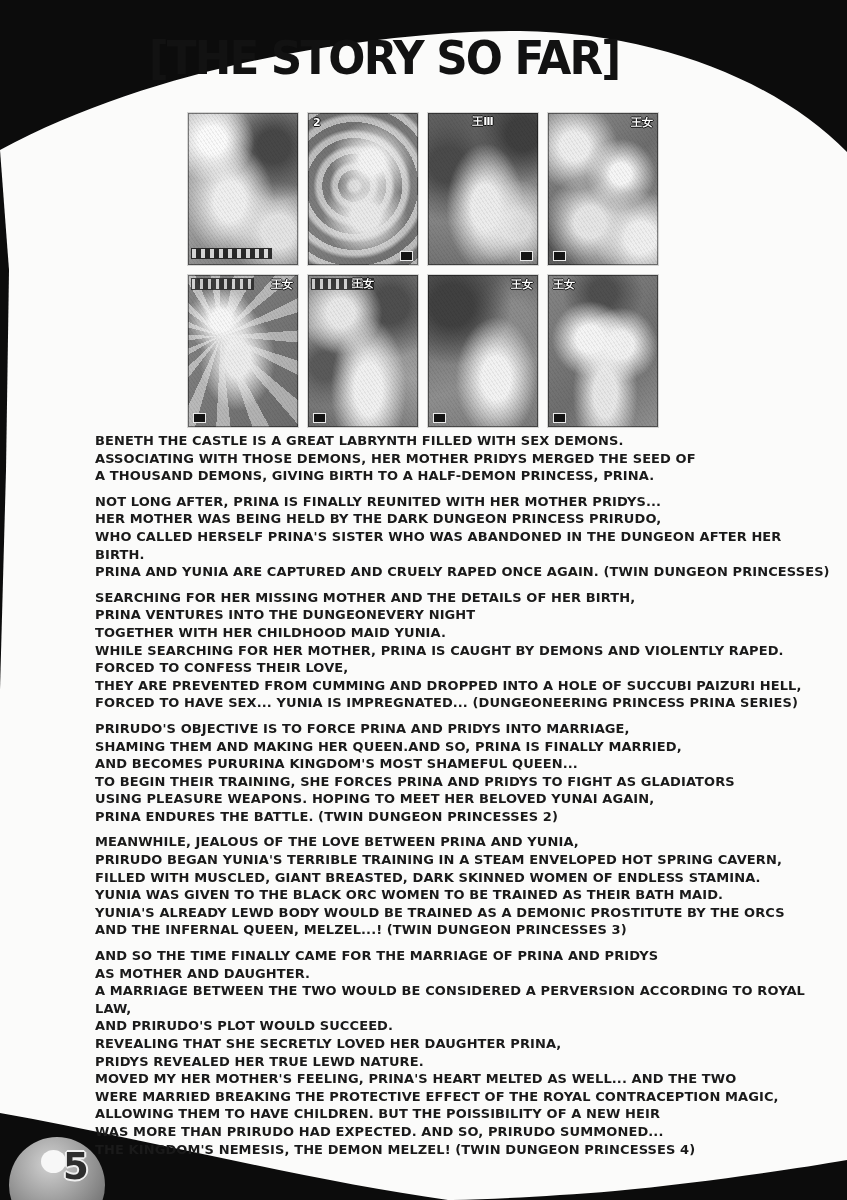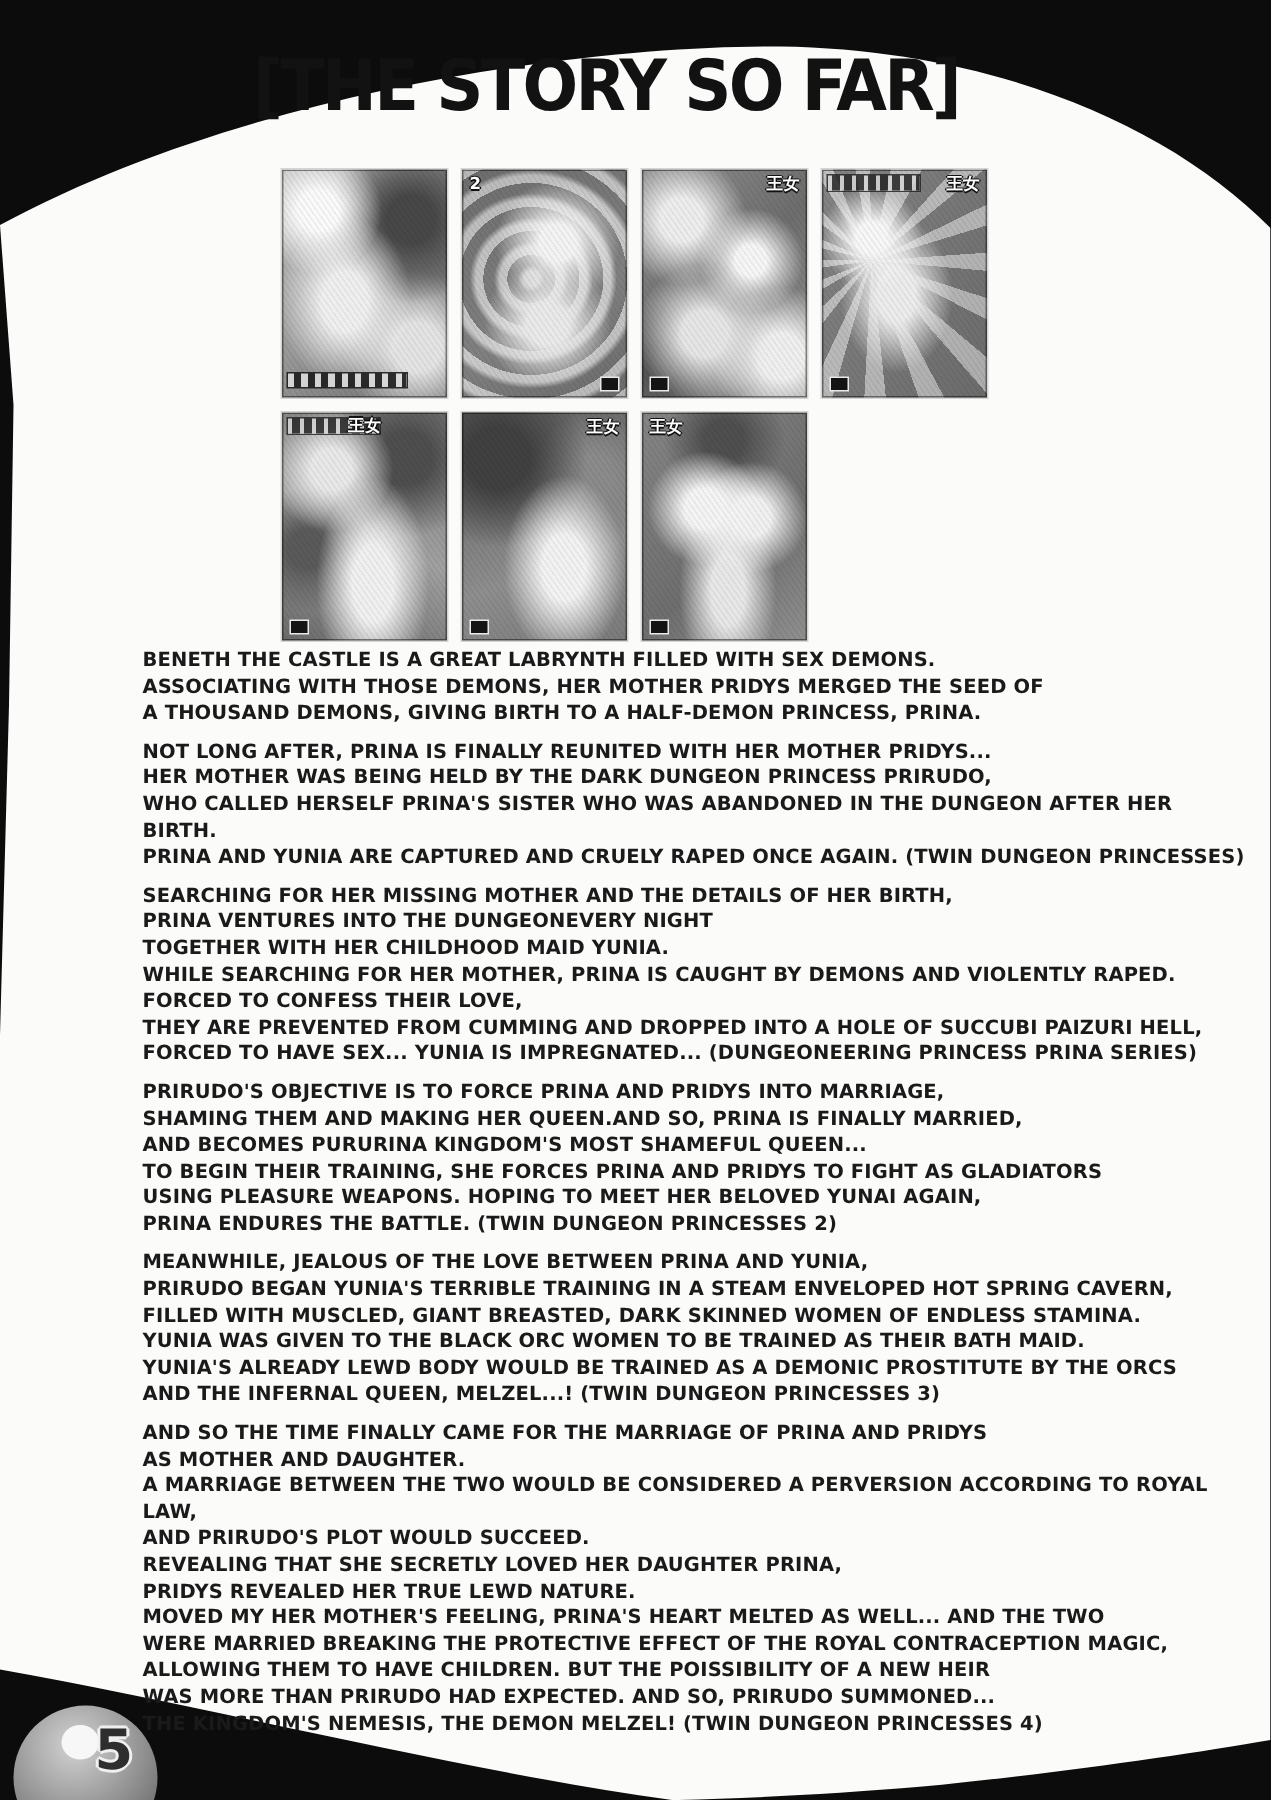--- a/index.html
+++ b/index.html
@@ -4,21 +4,21 @@
 <style>
   html,body{margin:0;padding:0;}
   body{
     width:847px;height:1200px;
     position:relative;
     overflow:hidden;
     background:#0c0c0c;
     font-family:"DejaVu Sans","Liberation Sans",sans-serif;
   }
   #page-bg{position:absolute;left:0;top:0;z-index:0;}
-  .content{position:absolute;left:0;top:0;width:768px;height:1200px;z-index:1;padding-left:40px;}
+  .content{position:absolute;left:0;top:0;width:768px;height:1200px;z-index:1;}
 
   
   .title{
     position:absolute;top:30px;left:0;right:0;
     text-align:center;
     font-size:47px;font-weight:800;color:#121212;
     letter-spacing:-2px;
     transform:scaleX(.93);
     white-space:nowrap;
   }
@@ -164,20 +164,24 @@
   <div class="title">[THE STORY SO FAR]</div>
 
   <div class="cover-grid">
     <div class="cover cv1">
       <div class="title-strip"></div>
     </div>
     <div class="cover cv2">
       <span class="badge b-tl">2</span>
       <div class="mark br"></div>
     </div>
+    <div class="cover cv3">
+      <span class="badge b-tc">王Ⅲ</span>
+      <div class="mark br"></div>
+    </div>
     <div class="cover cv4">
       <span class="badge b-tr">王女</span>
       <div class="mark"></div>
     </div>
     <div class="cover cv5">
       <div class="banner"></div>
       <span class="badge b-tr">王女</span>
       <div class="mark"></div>
     </div>
     <div class="cover cv6">

